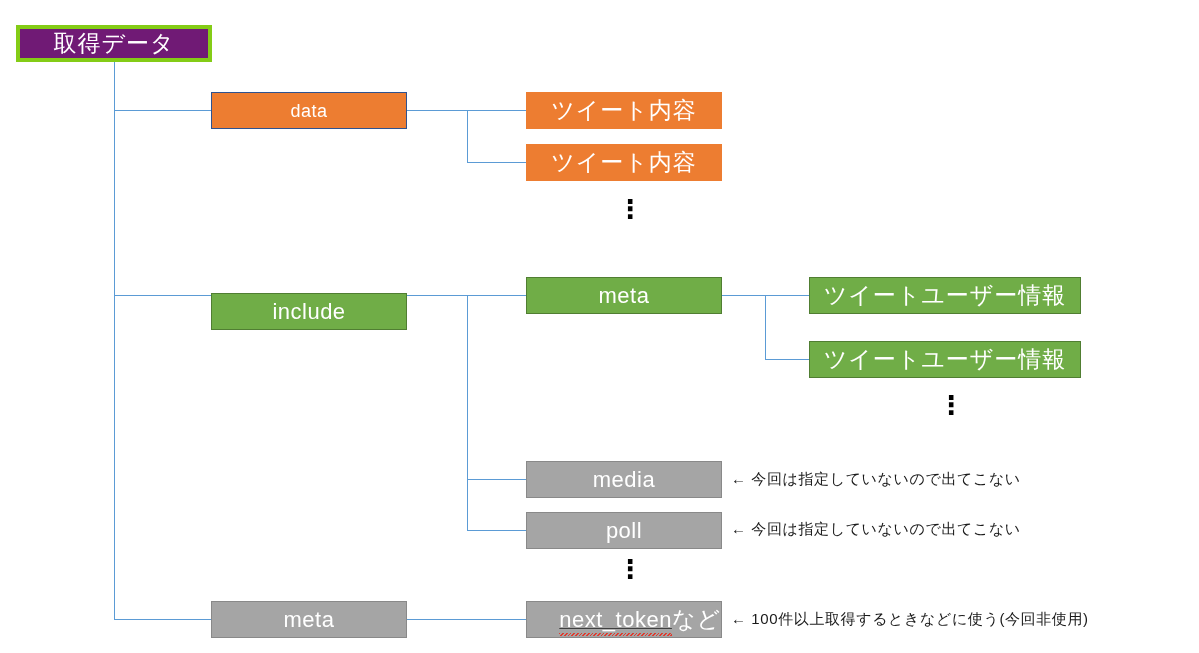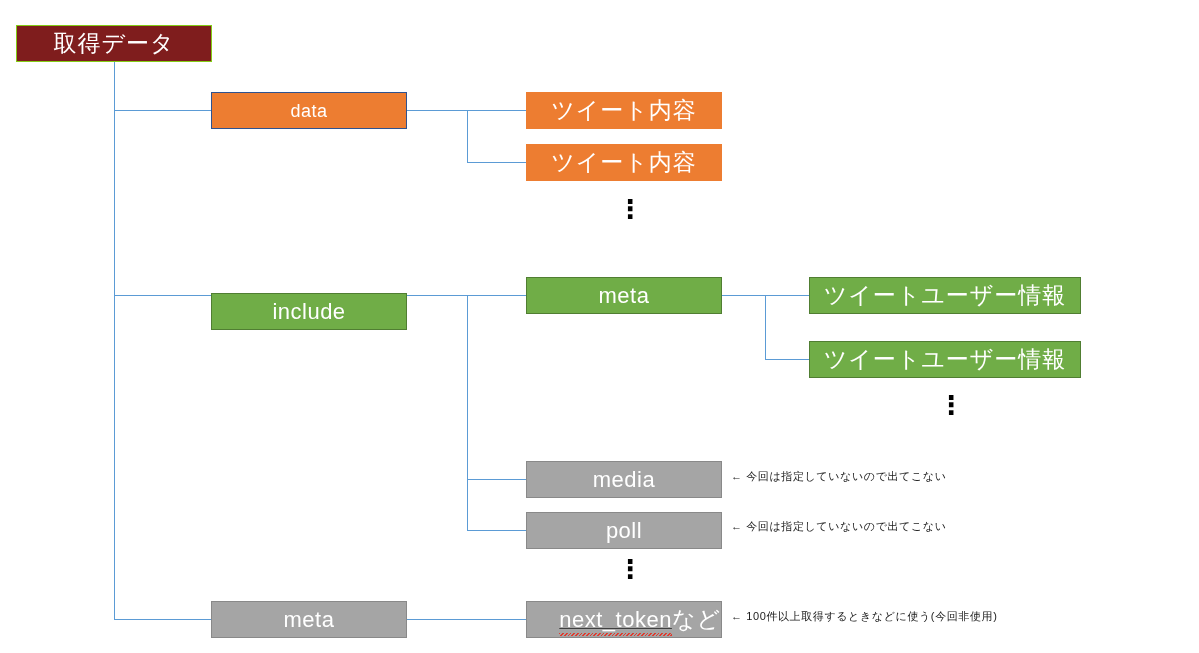--- a/index.html
+++ b/index.html
@@ -24,22 +24,22 @@
     align-items: center;
     justify-content: center;
     color: #ffffff;
     font-weight: 400;
     letter-spacing: 0.5px;
     white-space: nowrap;
     line-height: 1;
     z-index: 3;
   }
   .node.root {
-    background: #7f1d1d;
-    border: 1px solid #84cc16;
+    background: #701a75;
+    border: 4px solid #84cc16;
     font-size: 25px;
   }
   .node.orange {
     background: #ED7D31;
     border: 1px solid #2F528F;
     font-size: 18px;
   }
   .node.orange-plain {
     background: #ED7D31;
     border: 1px solid #ED7D31;
@@ -68,21 +68,21 @@
     color: #000000;
     font-size: 26px;
     line-height: 1;
     font-weight: 700;
     z-index: 2;
     letter-spacing: 0;
   }
   .annotation {
     position: absolute;
     color: #1a1a1a;
-    font-size: 11px;
+    font-size: 15px;
     white-space: nowrap;
     line-height: 1;
     z-index: 3;
     letter-spacing: 0.6px;
   }
   .spell {
     text-decoration: underline;
     text-decoration-color: #404040;
     text-decoration-thickness: 1px;
     position: relative;

